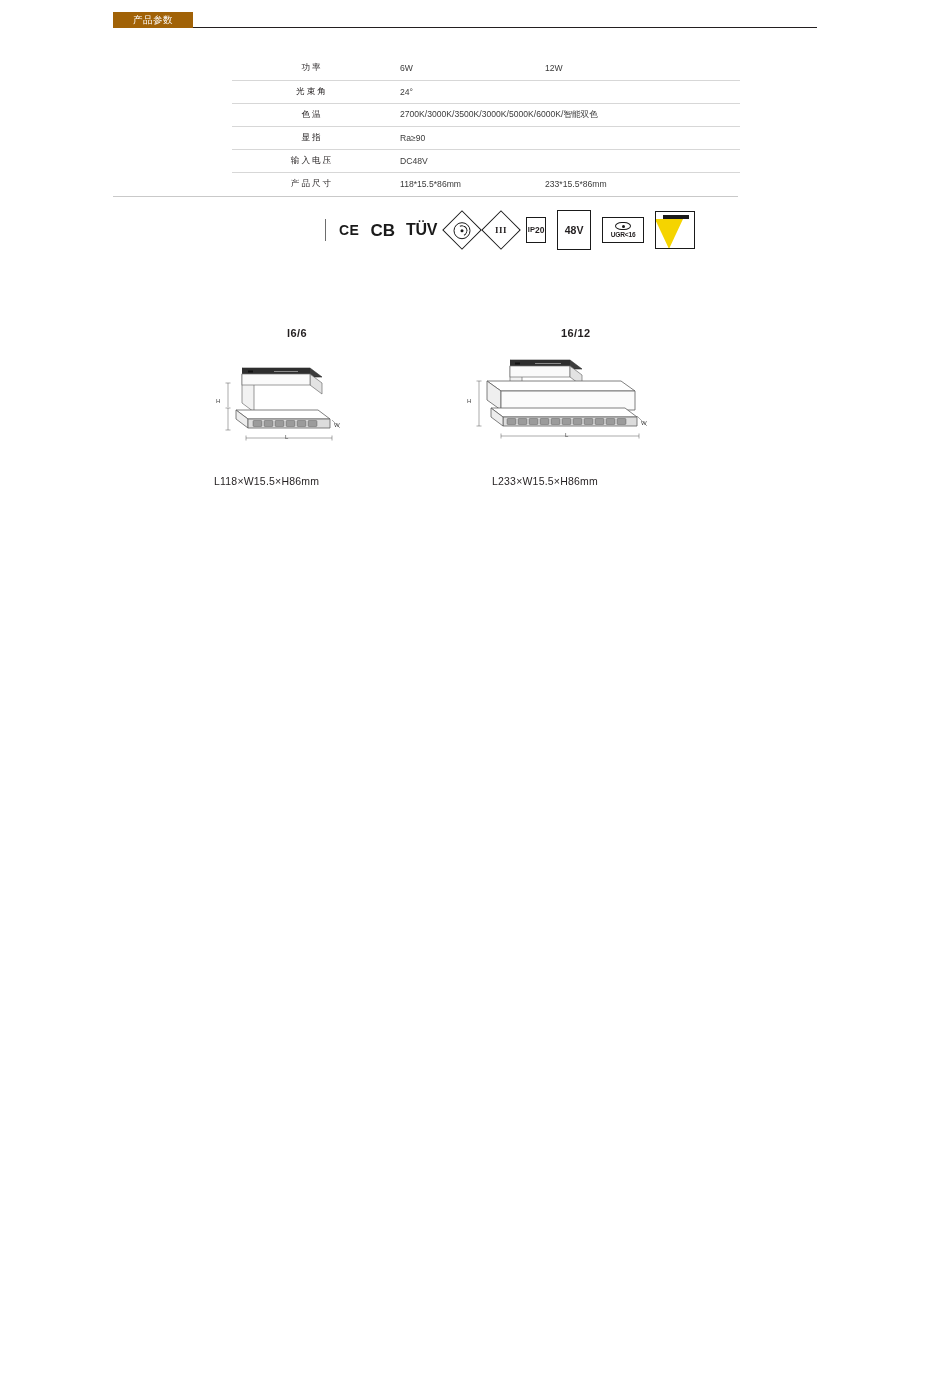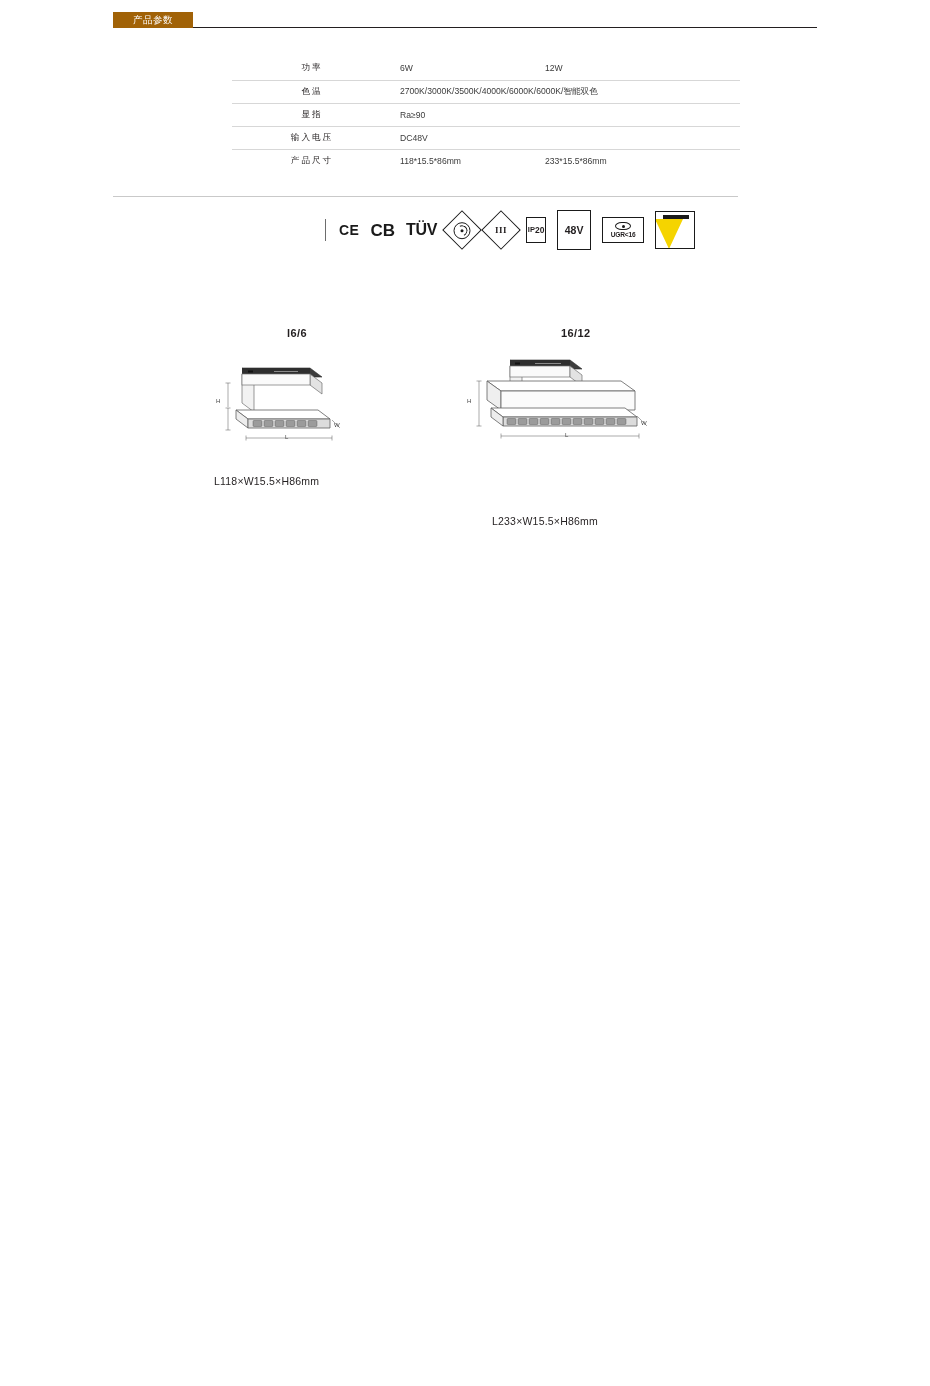--- a/index.html
+++ b/index.html
@@ -209,21 +209,21 @@
   #title-a { left: 287px; top: 327px; }
   #title-b { left: 561px; top: 327px; }
 
   .prod-caption {
     position: absolute;
     font-size: 10.5px;
     color: #231f20;
     letter-spacing: 0.2px;
   }
   #cap-a { left: 214px; top: 475px; }
-  #cap-b { left: 492px; top: 475px; margin-top: 40px; }
+  #cap-b { left: 492px; top: 475px; }
 
   .drawing { position: absolute; }
   #draw-a { left: 214px; top: 350px; width: 130px; height: 110px; }
   #draw-b { left: 465px; top: 348px; width: 195px; height: 115px; }
 
   .dim-label {
     position: absolute;
     font-size: 6px;
     color: #444;
   }
@@ -237,22 +237,27 @@
 <div class="header-rule"></div>
 
 <table class="spec-table">
   <tbody>
     <tr>
       <td class="label">功率</td>
       <td class="v1">6W</td>
       <td class="v2">12W</td>
     </tr>
     <tr>
+      <td class="label">光束角</td>
+      <td class="v1">24°</td>
+      <td class="v2"></td>
+    </tr>
+    <tr>
       <td class="label">色温</td>
-      <td class="v1" colspan="2">2700K/3000K/3500K/4000K/6000K/6000K/智能双色</td>
+      <td class="v1" colspan="2">2700K/3000K/3500K/3000K/5000K/6000K/智能双色</td>
     </tr>
     <tr>
       <td class="label">显指</td>
       <td class="v1">Ra≥90</td>
       <td class="v2"></td>
     </tr>
     <tr>
       <td class="label">输入电压</td>
       <td class="v1">DC48V</td>
       <td class="v2"></td>

